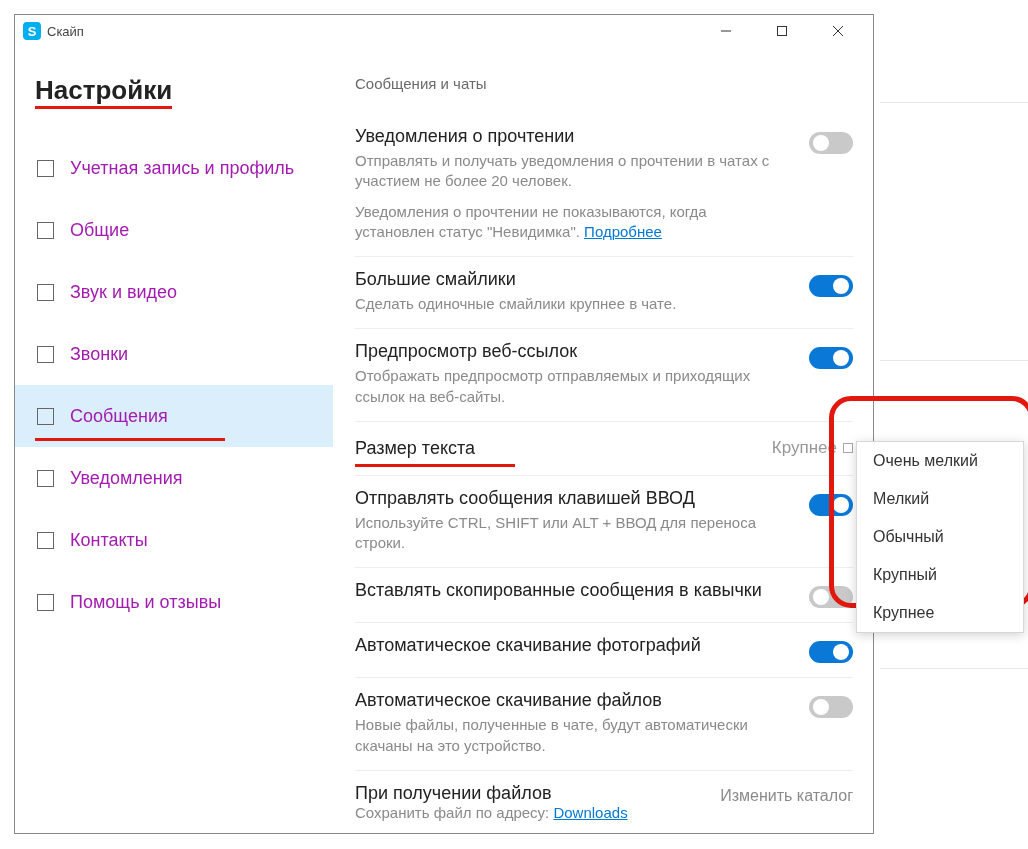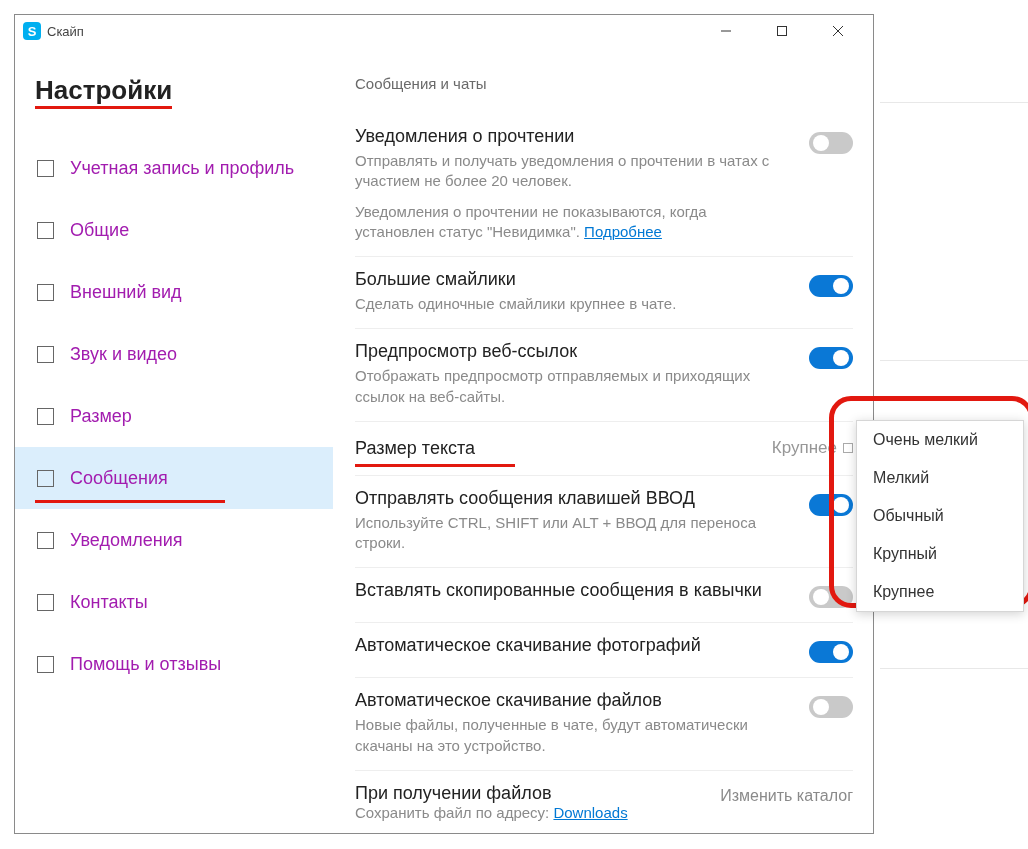--- a/index.html
+++ b/index.html
@@ -127,21 +127,21 @@
     padding-top:12px;
   }
   .footer-link-title { font-size:18px; color:#222; }
   .footer-link-desc { font-size:15px; color:#8a8a8a;}
   .change-catalog { float:right; color:#8a8a8a; font-size:16px; margin-top:4px;}
   
   
   .dropdown {
     position:absolute;
     right: 4px;
-    top: 420px;
+    top: 441px;
     width: 168px;
     background:#fff;
     border:1px solid #d6d6d6;
     box-shadow:0 2px 10px rgba(0,0,0,0.18);
     z-index:30;
   }
   .dropdown-item {
     padding:10px 16px;
     font-size:16px;
     color:#333;
@@ -209,29 +209,25 @@
         <div class="nav-item">
             <div class="nav-square"></div>
             <span>Учетная запись и профиль</span>
           </div>
         <div class="nav-item">
             <div class="nav-square"></div>
             <span>Общие</span>
           </div>
         <div class="nav-item">
             <div class="nav-square"></div>
-            <span>Внешний вид</span>
-          </div>
-        <div class="nav-item">
-            <div class="nav-square"></div>
             <span>Звук и видео</span>
           </div>
         <div class="nav-item">
             <div class="nav-square"></div>
-            <span>Размер</span>
+            <span>Звонки</span>
           </div>
         <div class="nav-item active" style="position:relative">
           <div class="nav-square"></div>
           <span>Сообщения</span>
           <div class="red-underline-msg"></div>
         </div>
         <div class="nav-item">
             <div class="nav-square"></div>
             <span>Уведомления</span>
           </div>

